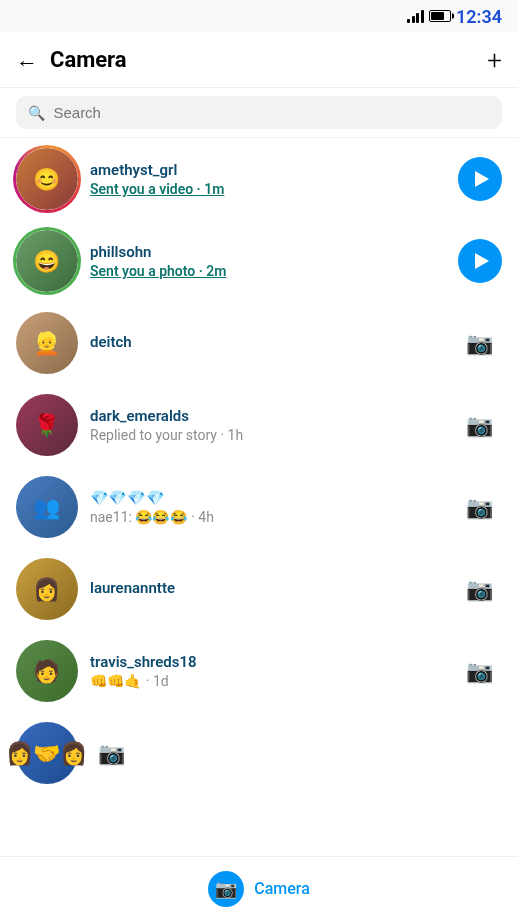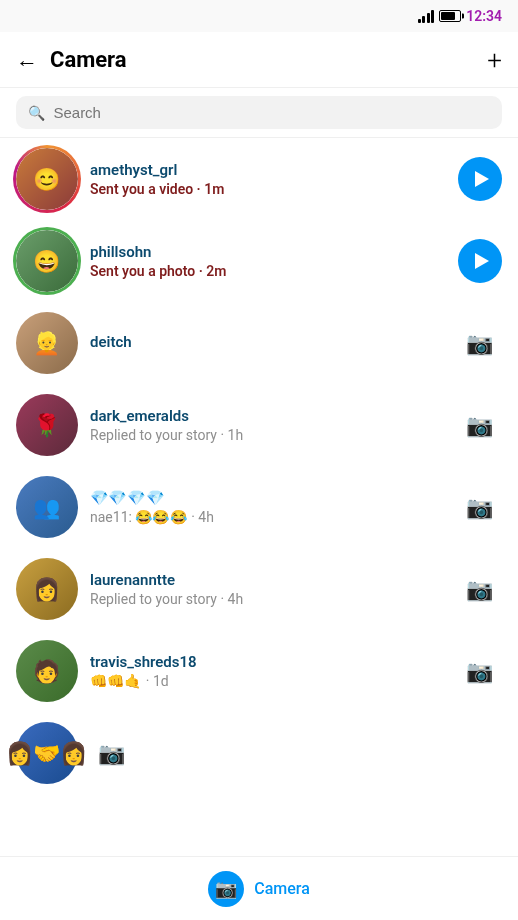--- a/index.html
+++ b/index.html
@@ -21,23 +21,23 @@
       background: #f9f9f9;
       height: 32px;
       gap: 6px;
     }
     .status-bar-icons {
       display: flex;
       align-items: center;
       gap: 5px;
     }
     .status-time {
-      font-size: 14px;
+      font-size: 18px;
       font-weight: 600;
-      color: #a21caf;
+      color: #1d4ed8;
     }
 
     
     .top-nav {
       display: flex;
       align-items: center;
       justify-content: space-between;
       padding: 8px 16px;
       background: #fff;
       border-bottom: 1px solid #efefef;
@@ -188,21 +188,22 @@
     }
     .message-preview {
       font-size: 14px;
       color: #8e8e8e;
       white-space: nowrap;
       overflow: hidden;
       text-overflow: ellipsis;
     }
     .message-preview.bold {
       font-weight: 600;
-      color: #7f1d1d;
+      color: #0f766e;
+      text-decoration: underline;
     }
 
     
     .action-icon {
       flex-shrink: 0;
       width: 44px;
       height: 44px;
       display: flex;
       align-items: center;
       justify-content: center;
@@ -436,21 +437,20 @@
         <span class="camera-icon-svg" style="font-size:22px; color:#c7c7c7;">📷</span>
       </div>
   </li>
     <li class="message-item">
 
       <div class="avatar-container">
         <div class="avatar-img av-lauren">👩</div>
       </div>
     <div class="message-info">
       <div class="message-username">laurenanntte</div>
-      <div class="message-preview">Replied to your story · 4h</div>
     </div>
 
       <div class="action-icon">
         <span class="camera-icon-svg" style="font-size:22px; color:#c7c7c7;">📷</span>
       </div>
   </li>
     <li class="message-item">
 
       <div class="avatar-container">
         <div class="avatar-img av-travis">🧑</div>

